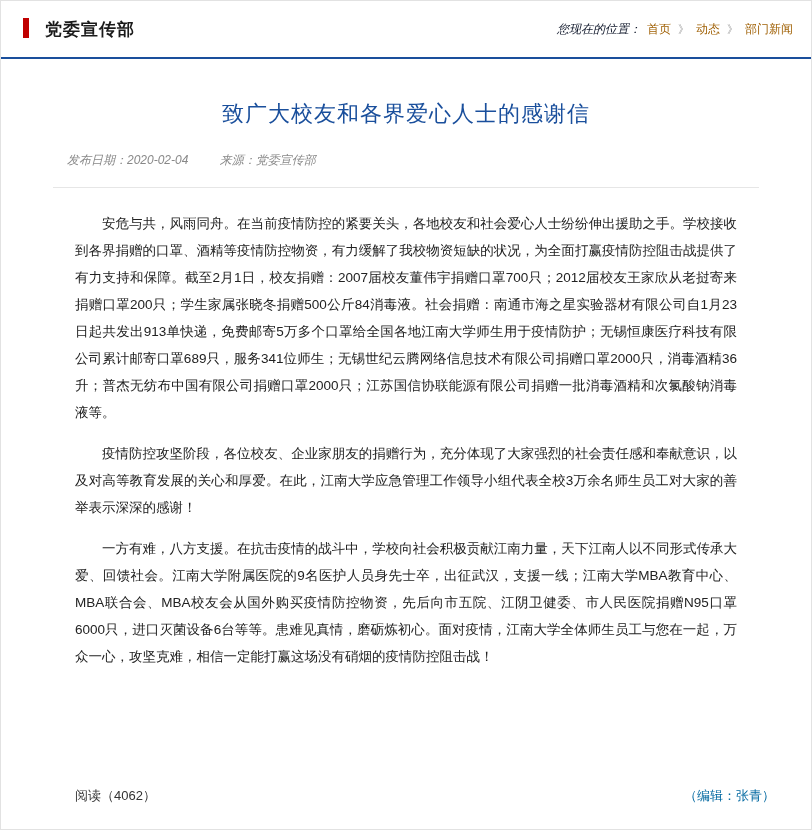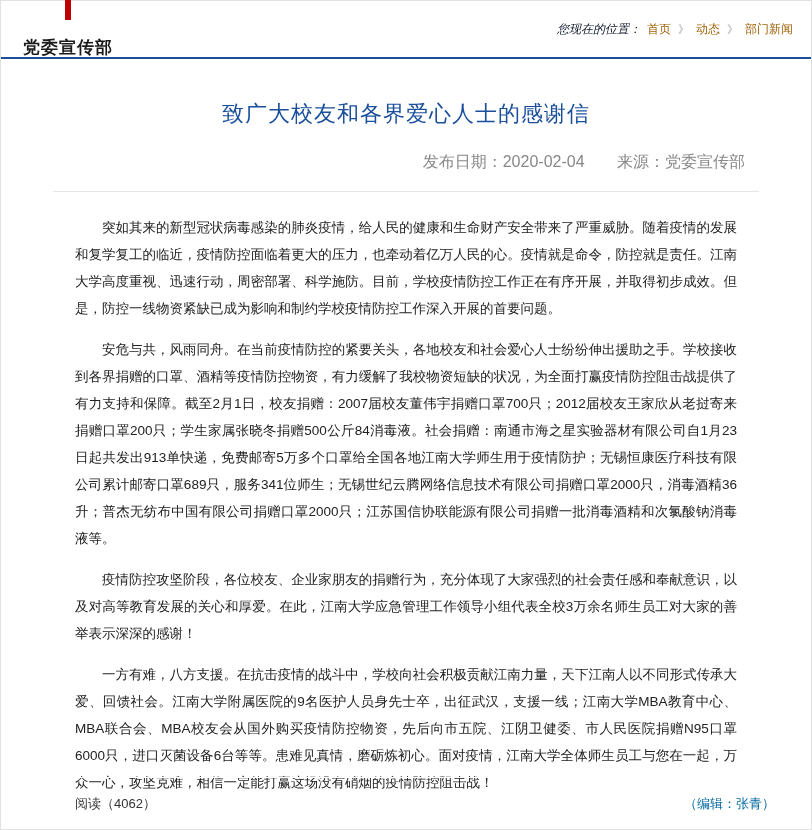--- a/index.html
+++ b/index.html
@@ -30,23 +30,22 @@
     display: flex;
     align-items: center;
     justify-content: space-between;
     padding: 0 18px 0 22px;
     box-sizing: border-box;
     border-bottom: 2px solid #1a4f9c;
     background: #ffffff;
   }
   .dept {
     display: flex;
-    align-items: center;
+    align-items: flex-start;
     gap: 16px;
-    flex-direction: column;
   }
   .dept-bar {
     width: 6px;
     height: 20px;
     background: #c00000;
     display: block;
   }
   .dept-title {
     font-size: 17px;
     font-weight: bold;
@@ -82,24 +81,25 @@
   .art-title {
     text-align: center;
     font-size: 22px;
     font-weight: normal;
     color: #1a4f9c;
     letter-spacing: 1px;
     line-height: 1.4;
     margin: 8px 0 22px 0;
   }
   .meta {
-    text-align: right;
-    font-size: 16px;
+    text-align: left;
+    font-size: 12px;
     color: #888888;
     margin-bottom: 18px;
+    font-style: italic;
   }
   .meta span {
     margin: 0 14px;
   }
   .divider {
     border: 0;
     border-top: 1px solid #e6e6e6;
     margin: 0 0 22px 0;
   }
 
@@ -120,21 +120,21 @@
   .underlined {
     text-underline-offset: 3px;
     text-decoration-color: #c00000;
   }
 
   
   .footer {
     position: absolute;
     left: 0;
     right: 0;
-    bottom: 0;
+    bottom: 8px;
     height: 52px;
     display: flex;
     align-items: center;
     justify-content: space-between;
     padding: 0 36px 0 74px;
     box-sizing: border-box;
     font-size: 13px;
     color: #333333;
     border-top: 1px solid #ffffff;
   }
@@ -163,21 +163,20 @@
 
   <div class="article">
     <div class="art-title">致广大校友和各界爱心人士的感谢信</div>
     <div class="meta">
       <span>发布日期：2020-02-04</span>
       <span>来源：党委宣传部</span>
     </div>
     <hr class="divider">
 
     <div class="body">
-      <p>突如其来的新型冠状病毒感染的肺炎疫情，给人民的健康和生命财产安全带来了严重威胁。随着疫情的发展和复学复工的临近，疫情防控面临着更大的压力，也牵动着亿万人民的心。疫情就是命令，防控就是责任。江南大学高度重视、迅速行动，周密部署、科学施防。目前，学校疫情防控工作正在有序开展，并取得初步成效。但是，防控一线物资紧缺已成为影响和制约学校疫情防控工作深入开展的首要问题。</p>
       <p><span>安危与共，风雨同舟。在当前疫情防控的紧要关头，各地校友和社会爱心人士纷纷伸出援助之手。学校接收到各界捐赠的口罩、酒精等疫情防控物资，有力缓解了我校物资短缺的状况，为全面打赢疫情防控阻击战提供了有力支持和保障。截至2月1日，校友捐赠：2007届校友董伟宇捐赠口罩700只；2012届校友王家欣从老挝寄来捐赠口罩200只；学生家属张晓冬捐赠500公斤84消毒液。社会捐赠：</span><span class="underlined">南通市海之星实验器材有限公司</span><span>自1月23日起共发出913单快递，免费邮寄5万多个口罩给全国各地江南大学师生用于疫情防护；无锡恒康医疗科技有限公司累计邮寄口罩689只，服务341位师生；无锡世纪云腾网络信息技术有限公司捐赠口罩2000只，消毒酒精36升；普杰无纺布中国有限公司捐赠口罩2000只；江苏国信协联能源有限公司捐赠一批消毒酒精和次氯酸钠消毒液等。</span></p>
       <p>疫情防控攻坚阶段，各位校友、企业家朋友的捐赠行为，充分体现了大家强烈的社会责任感和奉献意识，以及对高等教育发展的关心和厚爱。在此，江南大学应急管理工作领导小组代表全校3万余名师生员工对大家的善举表示深深的感谢！</p>
       <p>一方有难，八方支援。在抗击疫情的战斗中，学校向社会积极贡献江南力量，天下江南人以不同形式传承大爱、回馈社会。江南大学附属医院的9名医护人员身先士卒，出征武汉，支援一线；江南大学MBA教育中心、MBA联合会、MBA校友会从国外购买疫情防控物资，先后向市五院、江阴卫健委、市人民医院捐赠N95口罩6000只，进口灭菌设备6台等等。患难见真情，磨砺炼初心。面对疫情，江南大学全体师生员工与您在一起，万众一心，攻坚克难，相信一定能打赢这场没有硝烟的疫情防控阻击战！</p>
     </div>
 
   </div>
 
   <div class="footer">
     <span class="reads">阅读（4062）</span>
     <span class="editor">（编辑：张青）</span>

